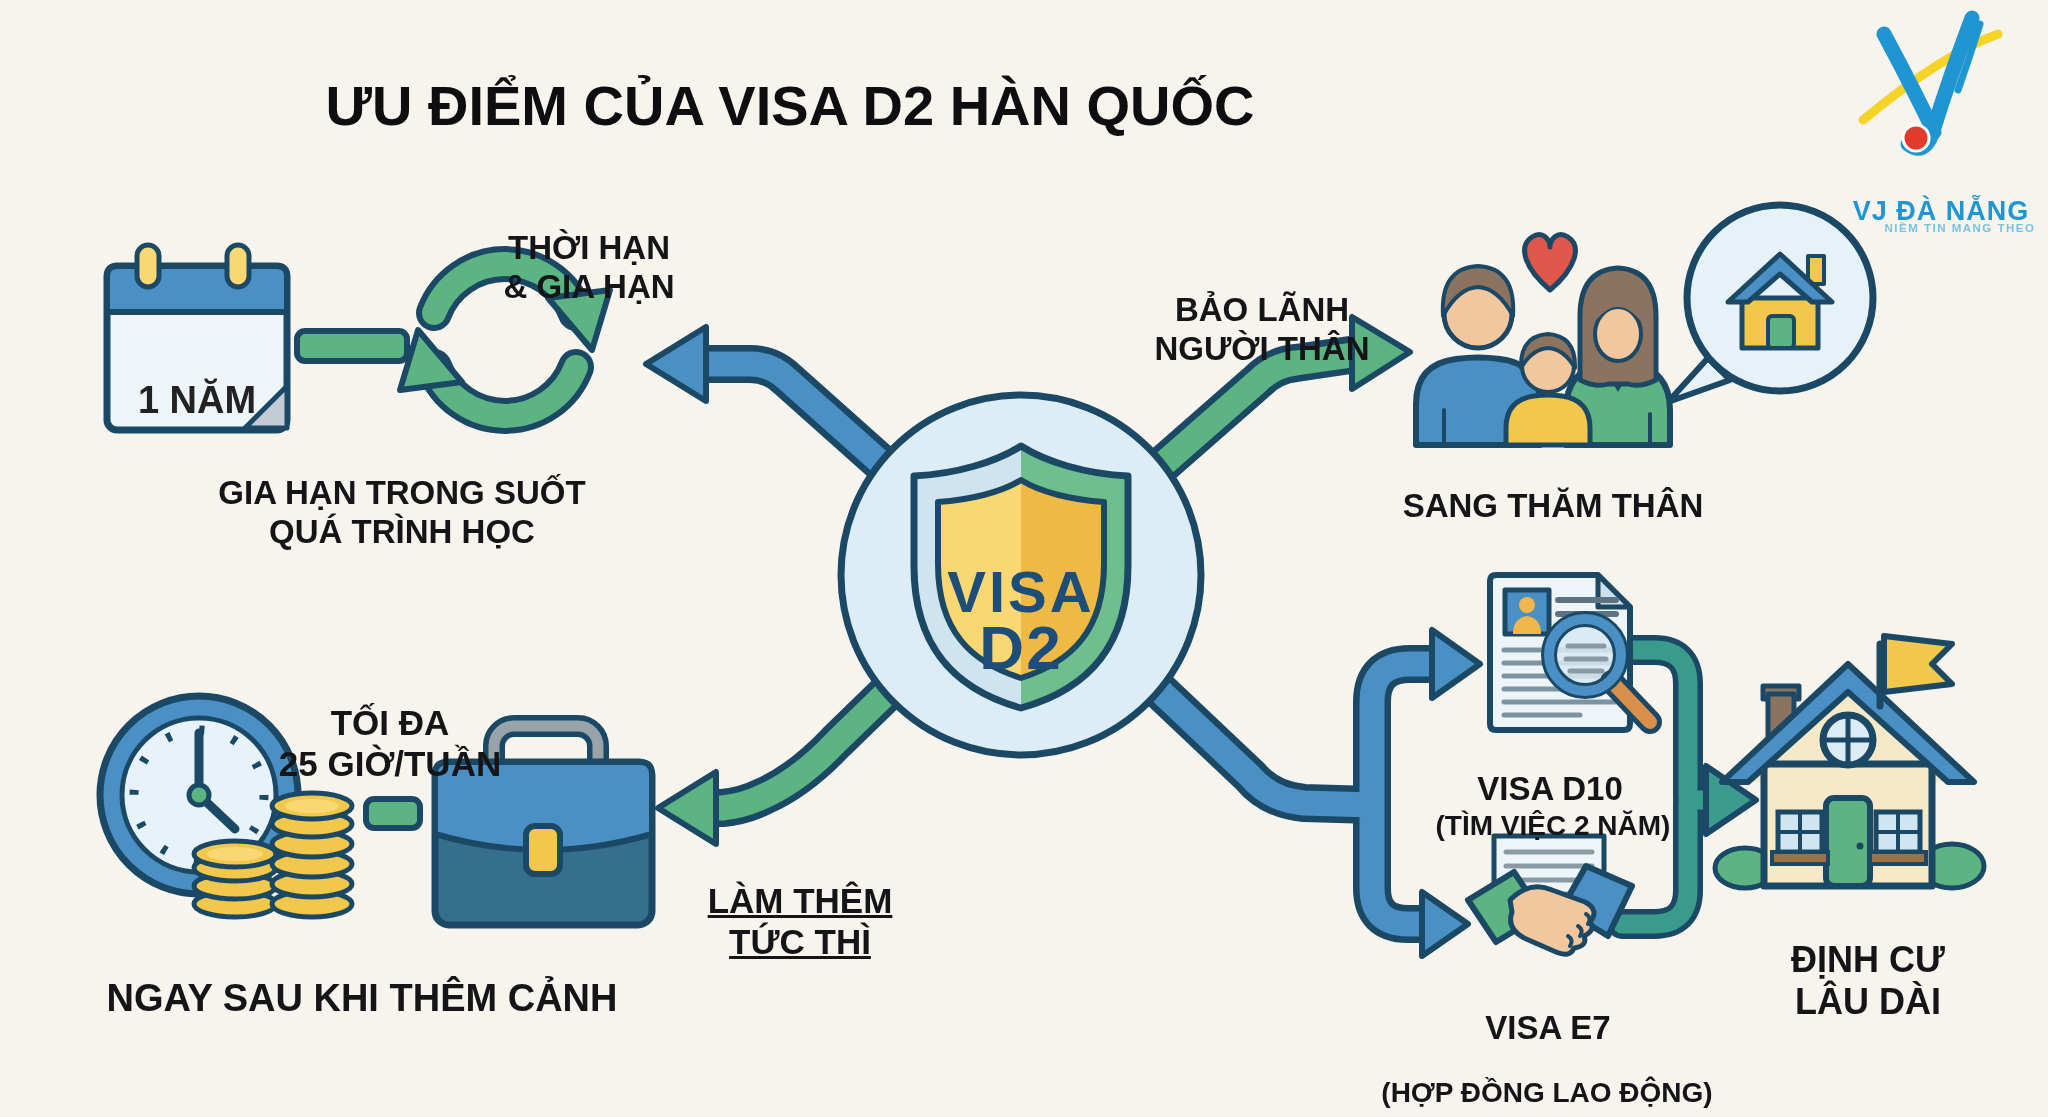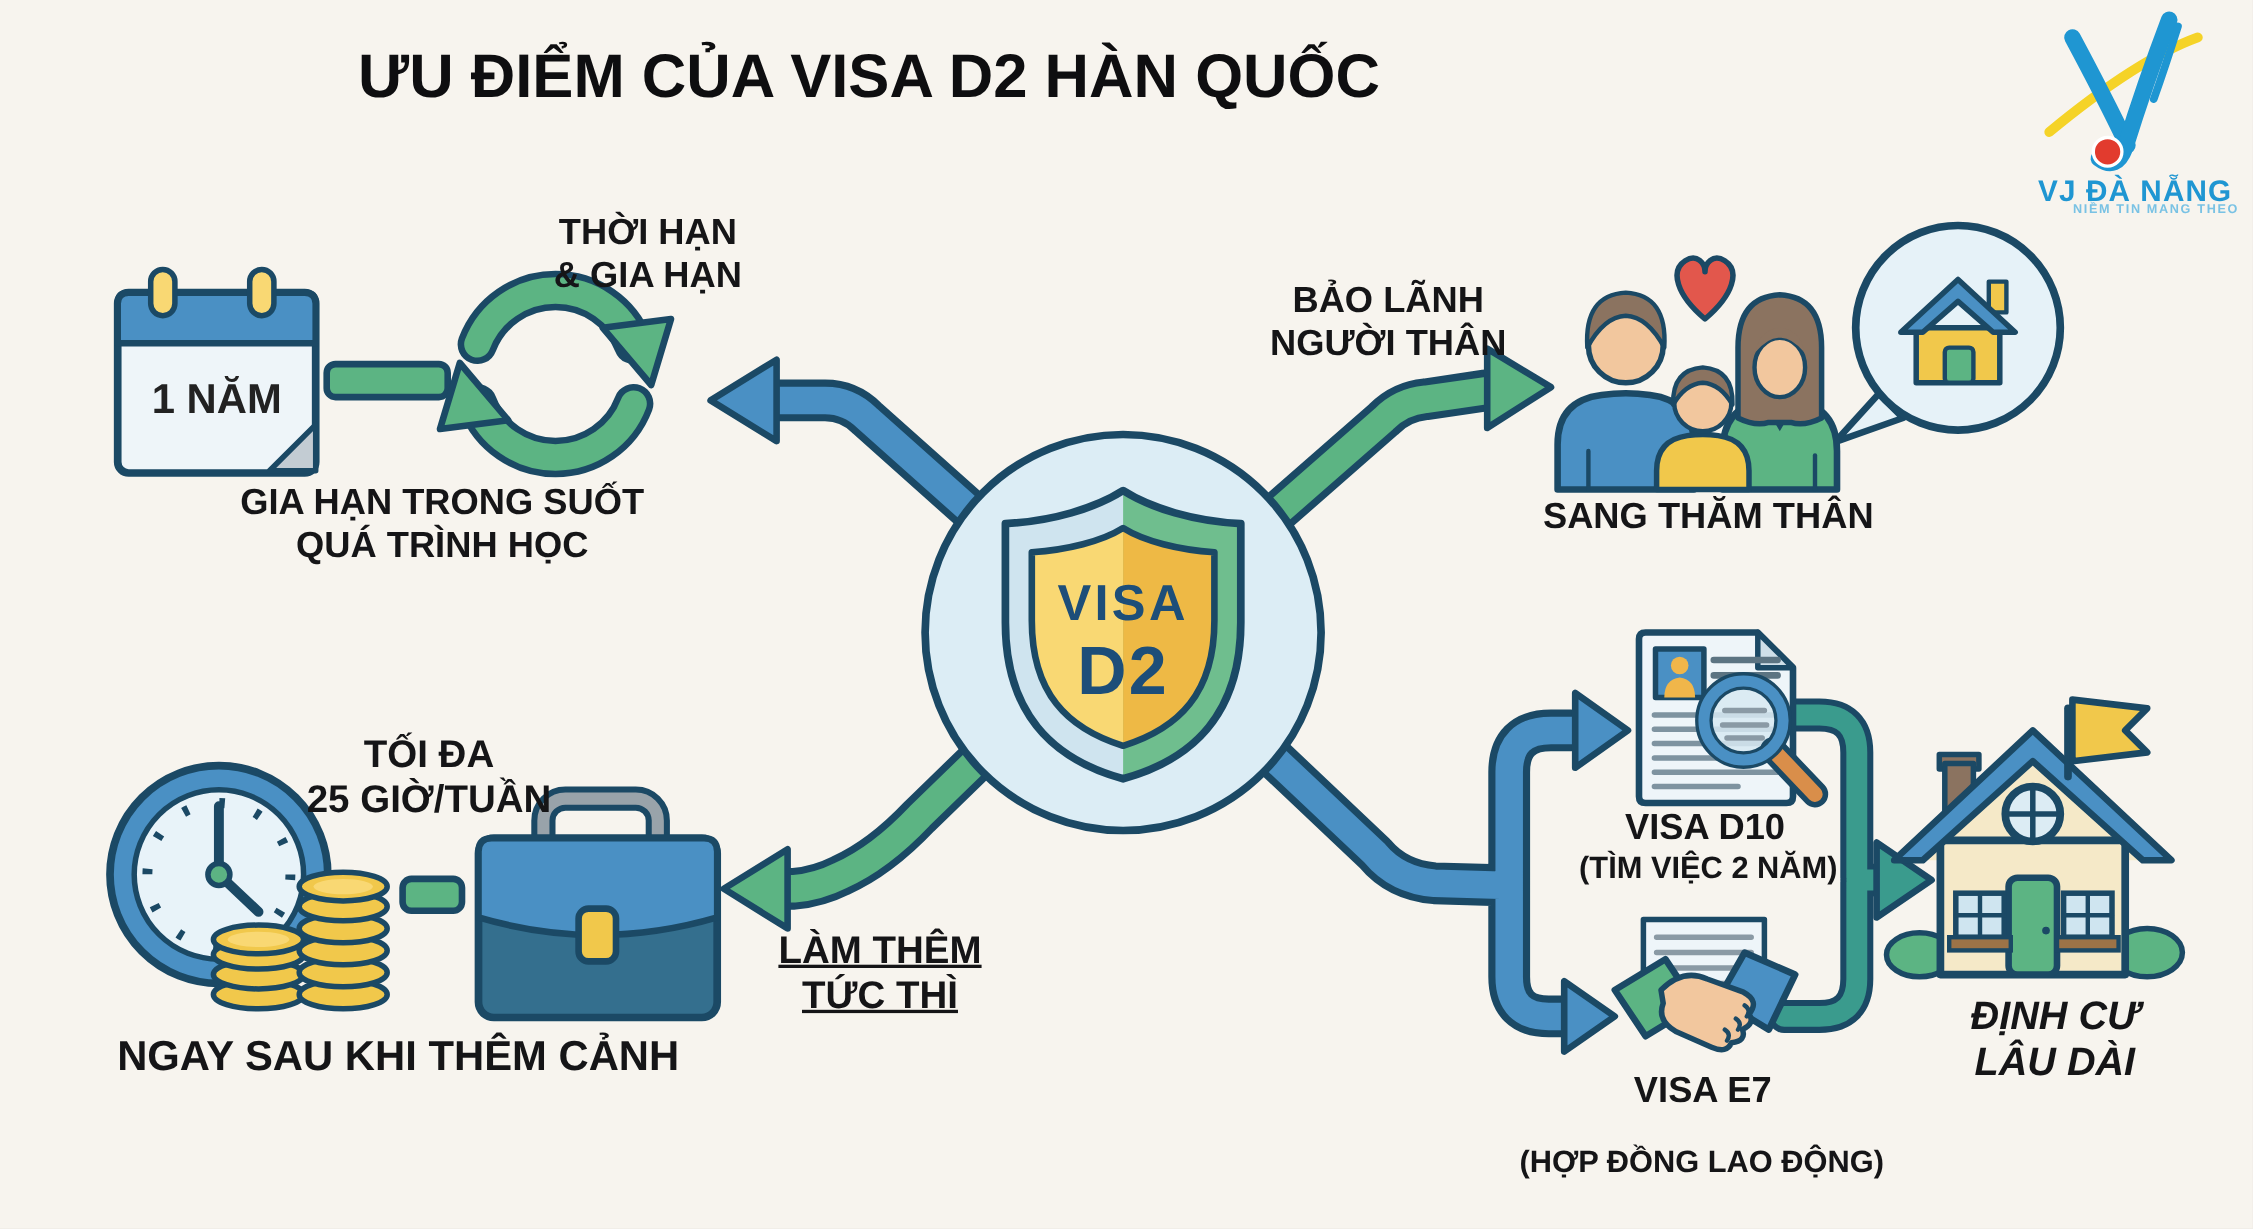--- a/index.html
+++ b/index.html
@@ -4,30 +4,30 @@
 <style>
   html,body{margin:0;padding:0;background:#e9e7e2;}
   .canvas{
     position:relative;width:2048px;height:1117px;overflow:hidden;
     background:var(--background,#f7f4ee);
     font-family:"Liberation Sans","DejaVu Sans",sans-serif;
   }
   svg.scene{position:absolute;left:0;top:0;}
   .t{
     position:absolute;text-align:center;font-weight:800;
-    color:var(--text-dark,#151517);white-space:pre-line;line-height:1.18;
+    color:var(--text-dark,#151517);white-space:pre-line;line-height:1.18;margin-top:37px;
   }
   .title{font-size:56px;line-height:1.05;letter-spacing:0px;color:#0e0e10;}
   .lbl33{font-size:33px;}
   .lbl35{font-size:35px;}
   .cap38{font-size:38px;}
   .sub28{font-size:28px;font-weight:800;}
   .settle{font-size:36px;line-height:1.18;}
   .cal{font-size:38px;color:#222;}
-  .badge-visa{font-size:46px;letter-spacing:3px;color:var(--shield-text,#1d4e79);}
+  .badge-visa{font-size:58px;letter-spacing:3px;color:var(--shield-text,#1d4e79);}
   .badge-d2{font-size:62px;letter-spacing:2px;color:var(--shield-text,#1d4e79);}
   .logo-name{font-size:27px;letter-spacing:1px;color:var(--logo-blue,#1f96d2);}
   .logo-tag{font-size:11.5px;letter-spacing:1.5px;font-weight:700;color:#79c2e4;}
 
   
   .sN{stroke:var(--outline-navy,#1b4965);fill:none;stroke-linecap:round;stroke-linejoin:round;}
   .sB{stroke:var(--arrow-blue,#4a90c4);fill:none;stroke-linecap:round;stroke-linejoin:round;}
   .sG{stroke:var(--arrow-green,#5cb483);fill:none;stroke-linecap:round;stroke-linejoin:round;}
   .sT{stroke:var(--arrow-teal,#3a9b8d);fill:none;stroke-linecap:round;stroke-linejoin:round;}
   .fB{fill:var(--arrow-blue,#4a90c4);stroke:var(--outline-navy,#1b4965);stroke-linejoin:round;}
@@ -257,16 +257,16 @@
   <div class="t lbl35" style="left:240px;top:665px;width:300px;">TỐI ĐA
 25 GIỜ/TUẦN</div>
   <div class="t lbl35" style="left:650px;top:843px;width:300px;text-decoration:underline;">LÀM THÊM
 TỨC THÌ</div>
   <div class="t cap38" style="left:62px;top:939px;width:600px;">NGAY SAU KHI THÊM CẢNH</div>
 
   <div class="t lbl33" style="left:1425px;top:733px;width:250px;">VISA D10</div>
   <div class="t sub28" style="left:1393px;top:772px;width:320px;">(TÌM VIỆC 2 NĂM)</div>
   <div class="t lbl33" style="left:1423px;top:972px;width:250px;">VISA E7</div>
   <div class="t sub28" style="left:1377px;top:1039px;width:340px;">(HỢP ĐỒNG LAO ĐỘNG)</div>
-  <div class="t settle" style="left:1743px;top:902px;width:250px;font-style:italic;">ĐỊNH CƯ
+  <div class="t settle" style="left:1743px;top:902px;width:250px;">ĐỊNH CƯ
 LÂU DÀI</div>
 
 </div>
 
 </body></html>

